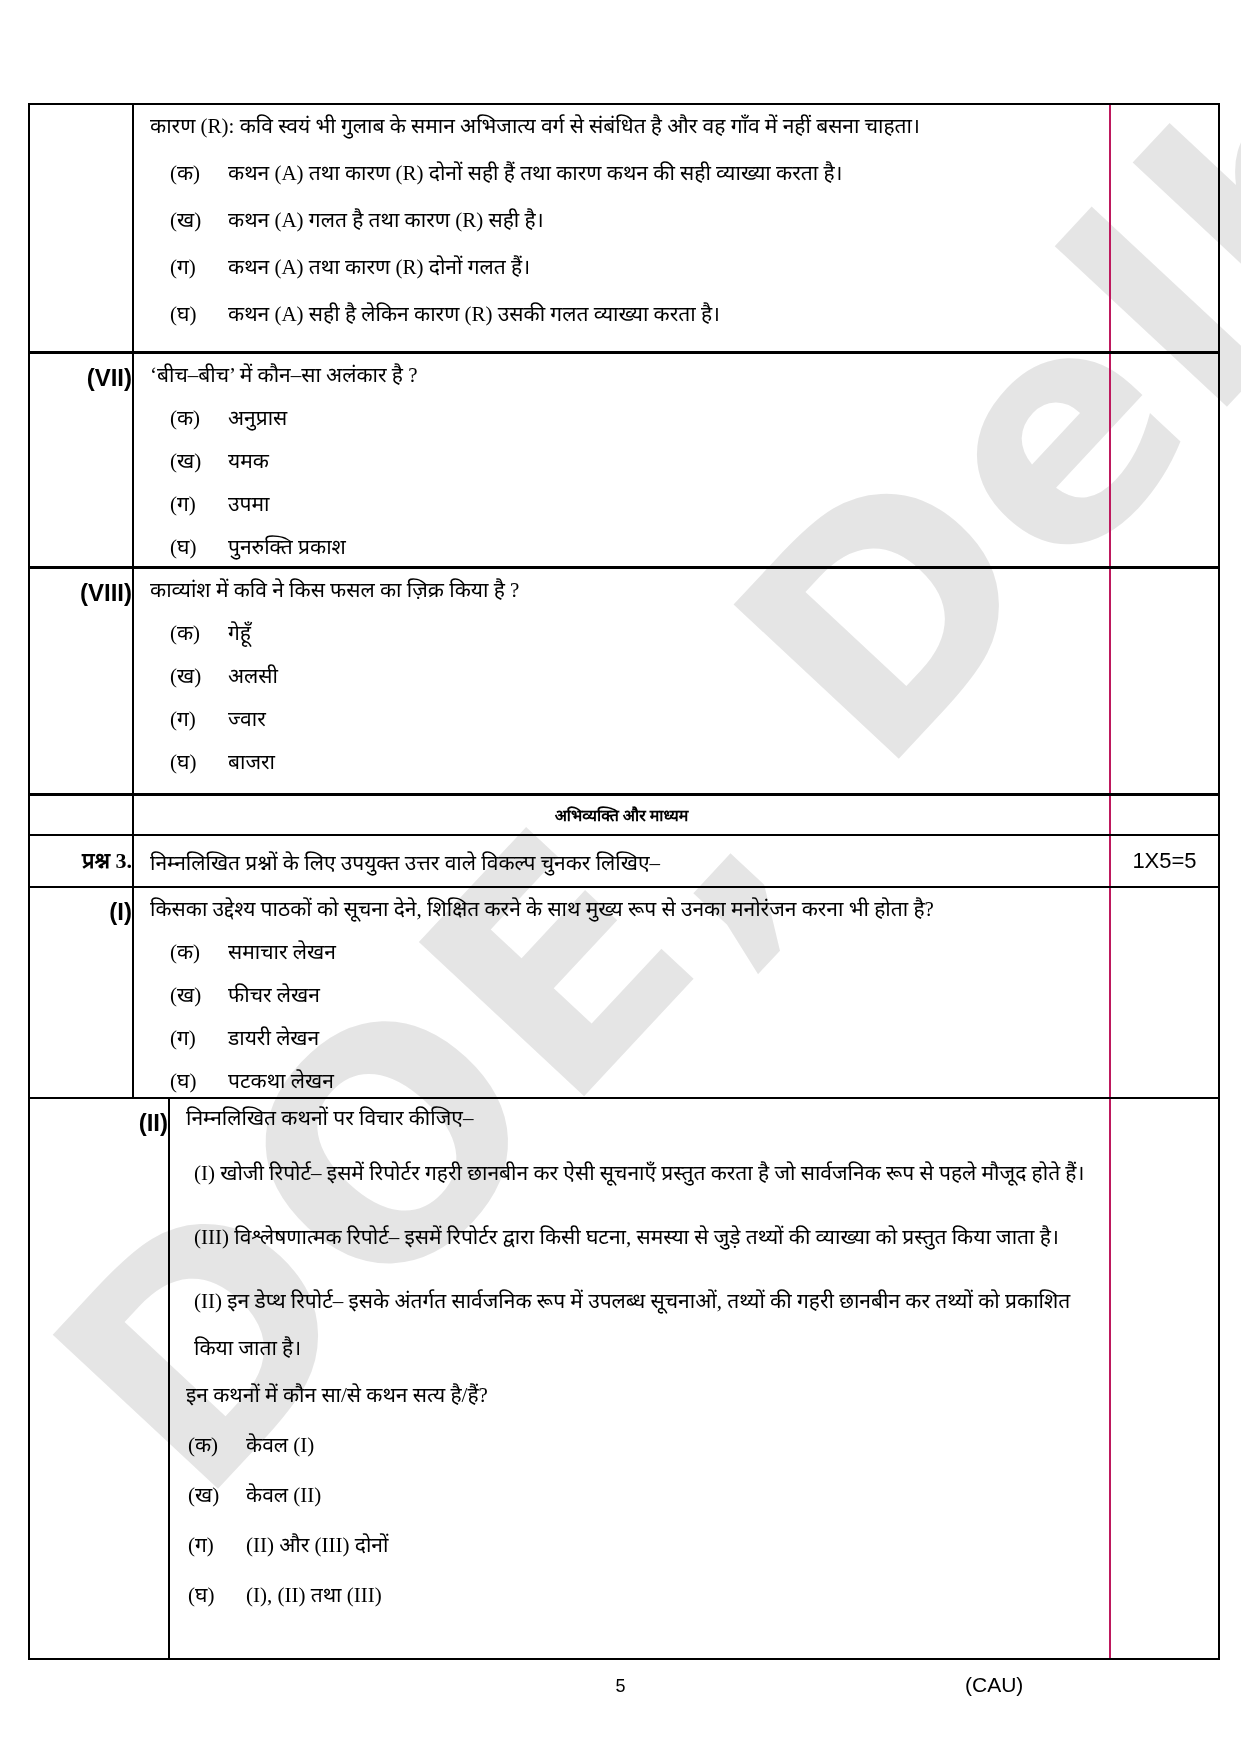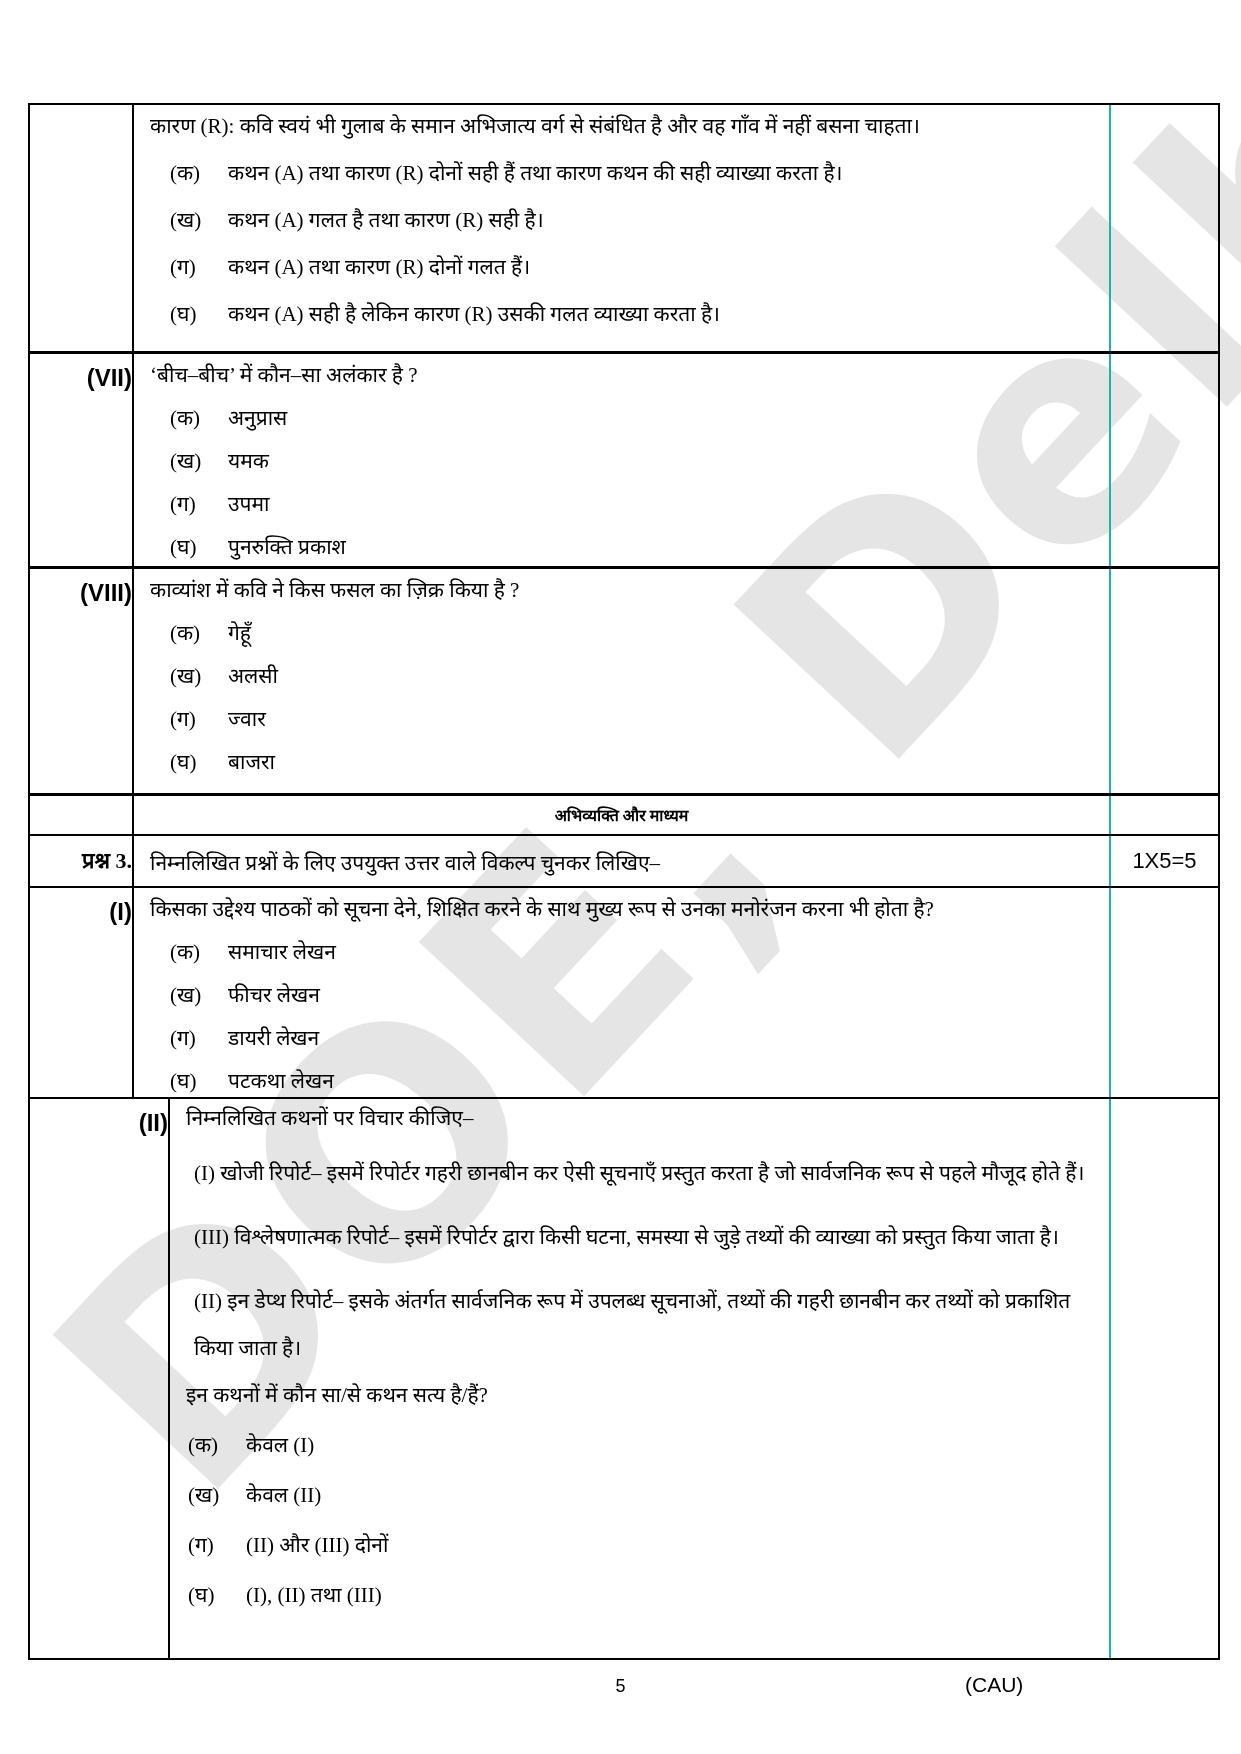--- a/index.html
+++ b/index.html
@@ -11,21 +11,21 @@
         white-space:nowrap;letter-spacing:8px;pointer-events:none;}
   .tbl{position:absolute;left:28px;top:103px;width:1192px;border:2px solid #000;box-sizing:border-box;}
   .row{display:flex;box-sizing:border-box;border-bottom:2px solid #000;overflow:hidden;}
   .row.thick{border-bottom-width:3px;}
   .row.last{border-bottom:none;padding-left:36px;}
   .r0{height:249px;}.r1{height:215px;}.r2{height:227px;}.r3{height:40px;}
   .r4{height:52px;}.r5{height:211px;}.r6{height:559px;}
   .cl{width:104px;flex:0 0 104px;border-right:2px solid #000;box-sizing:border-box;text-align:right;
       padding-top:10px;font-weight:bold;font-family:"Liberation Sans",sans-serif;font-size:24px;}
   .cl.dev{font-family:Liberation Serif, serif;font-size:22px;padding-top:8px;}
-  .cm{flex:1 1 auto;border-right:2px solid #14b8a6;box-sizing:border-box;
+  .cm{flex:1 1 auto;border-right:2px solid #be185d;box-sizing:border-box;
       padding:4px 16px 0 16px;font-size:21px;}
   .cm.center{display:flex;align-items:center;justify-content:center;font-weight:bold;font-size:16px;padding:0;}
   .cm.bold{font-weight:normal;padding-top:10px;}
   .cr{width:107px;flex:0 0 107px;box-sizing:border-box;text-align:center;}
   .marks{display:inline-block;padding-top:12px;font-family:"Liberation Sans",sans-serif;
          font-weight:normal;font-size:22px;}
   .q{margin:0;padding-top:2px;line-height:30px;}
   .opt{display:flex;margin:13px 0 0 20px;line-height:30px;}
   .opt .k{flex:0 0 58px;}
   .r0 .opt{margin-top:17px;}

